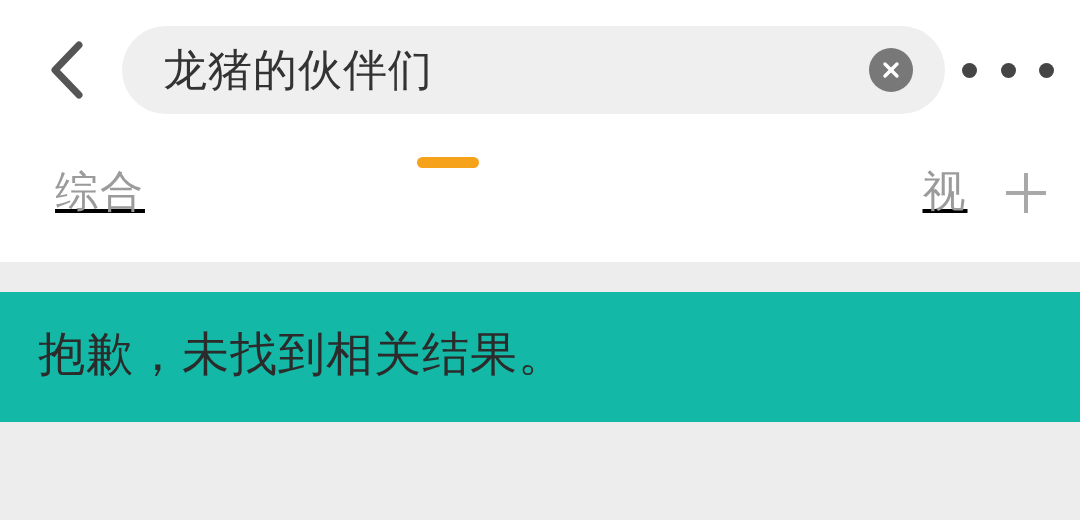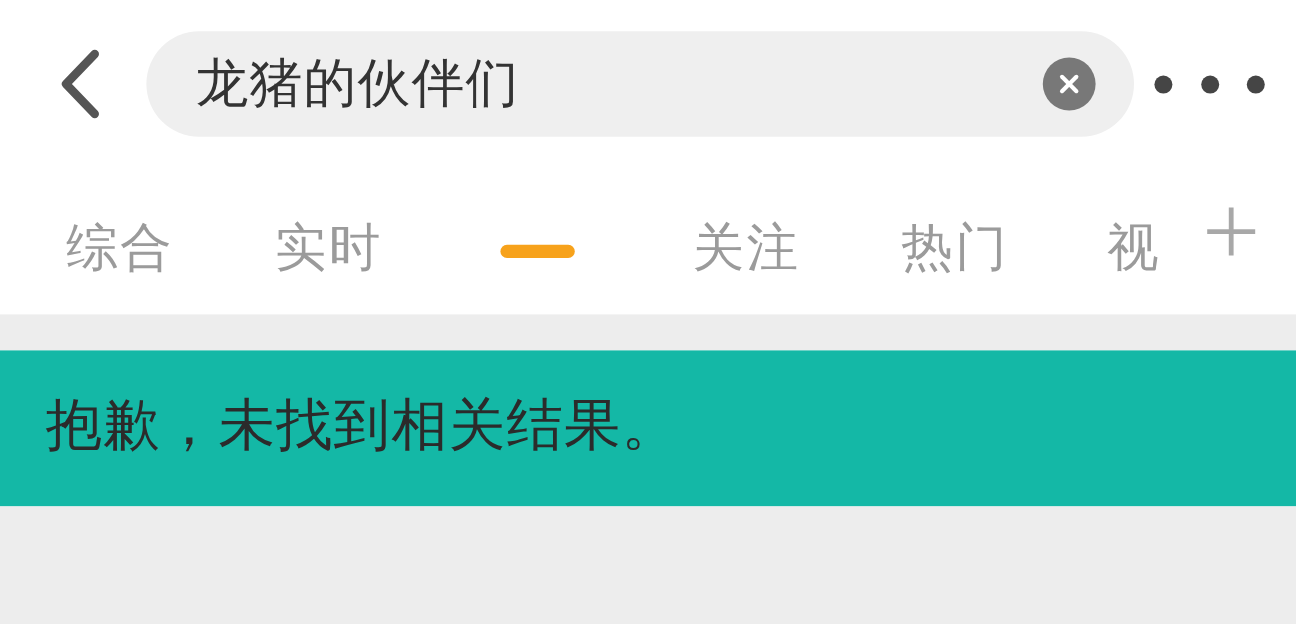--- a/index.html
+++ b/index.html
@@ -102,22 +102,23 @@
     height: 122px;
     background: #ffffff;
   }
   .tab {
     position: absolute;
     top: 0;
     height: 122px;
     display: flex;
     flex-direction: column;
     align-items: center;
-    justify-content: center;
-    cursor: pointer;
+    justify-content: flex-start;
+    cursor: pointer;
+    text-decoration: underline;
   }
   .tab .tab-label {
     margin-top: 30px;
     font-size: 43px;
     line-height: 1;
     color: #9b9b9b;
     letter-spacing: 2px;
     white-space: nowrap;
   }
   .tab.active .tab-label {
@@ -236,38 +237,26 @@
     </div>
   </div>
 
   <div class="tabbar">
 
     <div class="tab" style="left:30px;width:140px;">
       <span class="tab-label">综合</span>
       <span class="tab-underline"></span>
     </div>
 
-    <div class="tab" style="left:204px;width:140px;">
-      <span class="tab-label">实时</span>
-      <span class="tab-underline"></span>
-    </div>
 
     <div class="tab active" style="left:378px;width:140px;">
       <span class="tab-underline"></span>
     </div>
 
-    <div class="tab" style="left:552px;width:140px;">
-      <span class="tab-label">关注</span>
-      <span class="tab-underline"></span>
-    </div>
-
-    <div class="tab" style="left:726px;width:140px;">
-      <span class="tab-label">热门</span>
-      <span class="tab-underline"></span>
-    </div>
+
 
     <div class="tab" style="left:900px;width:90px;">
       <span class="tab-label">视</span>
       <span class="tab-underline"></span>
     </div>
 
     <div class="plus-btn">
       <span>
         <svg width="46" height="46" viewBox="0 0 46 46">
           <line x1="23" y1="3" x2="23" y2="43" stroke="#a8a8a8" stroke-width="4"></line>

